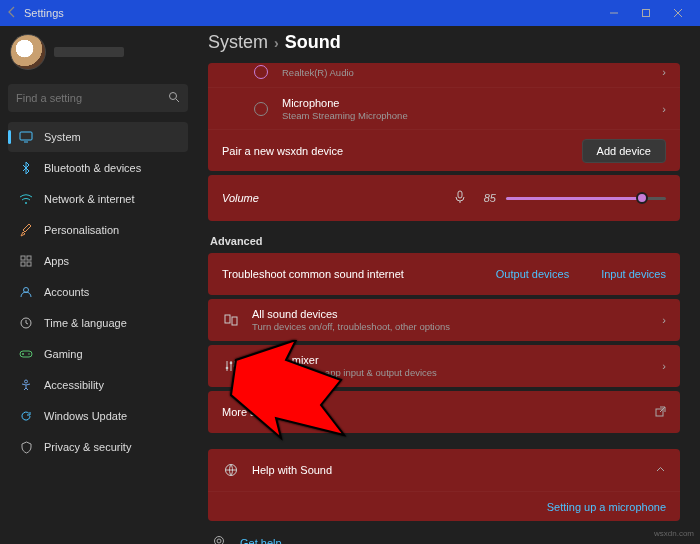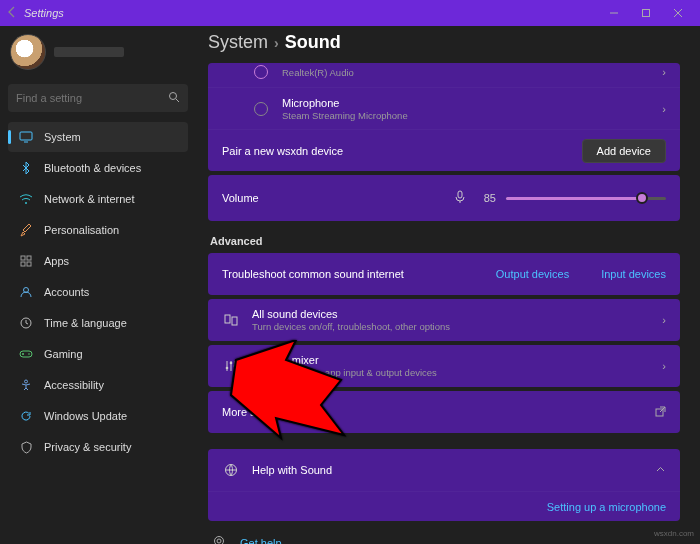--- a/index.html
+++ b/index.html
@@ -1,17 +1,17 @@
 <!DOCTYPE html>
 <html><head>
 <meta charset="utf-8">
 <style>
 * { margin: 0; padding: 0; box-sizing: border-box; font-family: "Segoe UI", sans-serif; }
 body { background: #202020; color: #fff; width: 700px; height: 544px; overflow: hidden; font-size: 11px; position: relative; }
-.titlebar { display: flex; align-items: center; height: 26px; padding: 0 6px; background: #6d28d9; font-style: italic; }
+.titlebar { display: flex; align-items: center; height: 26px; padding: 0 6px; background: #1d4ed8; }
 .titlebar .back { width: 18px; color: #888; }
 .titlebar .title { flex: 1; font-size: 11px; color: #ddd; }
 .titlebar .winctl { display: flex; gap: 0; }
 .titlebar .winctl div { width: 32px; height: 26px; display: flex; align-items: center; justify-content: center; color: #aaa; }
 .titlebar .winctl svg { width: 10px; height: 10px; }
 .app { display: flex; height: calc(100% - 26px); }
 .sidebar { width: 196px; padding: 6px 8px 6px 8px; display: flex; flex-direction: column; }
 .profile { display: flex; align-items: center; gap: 8px; margin-bottom: 12px; padding: 2px; }
 .avatar { width: 36px; height: 36px; border-radius: 50%; background: radial-gradient(circle at 40% 40%, #fff 0 30%, #c9a070 31% 60%, #5a3b28 61% 100%); border: 1px solid #444; }
 .profile .name { height: 10px; width: 70px; background: #3a3a3a; border-radius: 2px; }
@@ -20,21 +20,21 @@
 .searchbox .sicon { color: #aaa; }
 .nav { display: flex; flex-direction: column; gap: 1px; }
 .nav-item { display: flex; align-items: center; gap: 10px; height: 30px; padding: 0 10px; border-radius: 4px; color: #ddd; cursor: pointer; }
 .nav-item.active { background: #2d2d2d; position: relative; }
 .nav-item.active::before { content:""; position:absolute; left:0; top:8px; bottom:8px; width:3px; background:#4cc2ff; border-radius:2px; }
 .nav-item .nicon { width: 16px; height: 16px; display: flex; align-items: center; justify-content: center; font-size: 12px; }
 .main { flex: 1; padding: 6px 20px 6px 12px; overflow-y: auto; }
 .breadcrumb { display: flex; align-items: center; gap: 6px; font-size: 18px; font-weight: 600; margin-bottom: 10px; }
 .breadcrumb .sep { color: #888; font-size: 14px; }
 .breadcrumb .bc-system { color: #ccc; font-weight: 400; }
-.card { background: #4c1d95; border-radius: 4px; margin-bottom: 4px; }
+.card { background: #7f1d1d; border-radius: 4px; margin-bottom: 4px; }
 .row { display: flex; align-items: center; min-height: 42px; padding: 8px 14px; gap: 12px; }
 .row + .row { border-top: 1px solid rgba(255,255,255,0.03); }
 .row .ricon { width: 18px; display: flex; justify-content: center; color: #ccc; }
 .row .rtext { flex: 1; }
 .row .rtext .t1 { font-size: 11px; color: #fff; }
 .row .rtext .t2 { font-size: 9.5px; color: #9a9a9a; margin-top: 1px; }
 .row .chev { color: #aaa; font-size: 11px; }
 .btn { background: #383838; border: 1px solid #454545; border-radius: 4px; padding: 5px 14px; font-size: 11px; color: #fff; cursor: pointer; }
 .vol-row { display: flex; align-items: center; min-height: 46px; padding: 8px 14px; gap: 10px; }
 .vol-label { flex: 1; font-size: 11px; }
@@ -232,21 +232,21 @@
         <div class="chev">›</div>
       </div>
       <div class="row">
         <div class="rtext">
             <div class="t1">Pair a new wsxdn device</div>
           </div>
         <button class="btn">Add device</button>
       </div>
     </div>
 
-    <div class="card" style="margin-top:4px;">
+    <div class="card" style="margin-top:4px;font-style:italic;">
       <div class="vol-row">
         <div class="vol-label">Volume</div>
         <span class="mic-icon">
           <svg width="12" height="14" viewBox="0 0 12 14">
               <rect x="4" y="1" width="4" height="7" rx="2" stroke="#ccc" fill="none"></rect>
               <path d="M2 7a4 4 0 008 0M6 11v2" stroke="#ccc" fill="none"></path>
             </svg>
         </span>
         <span class="vol-val">85</span>
         <div class="slider">

